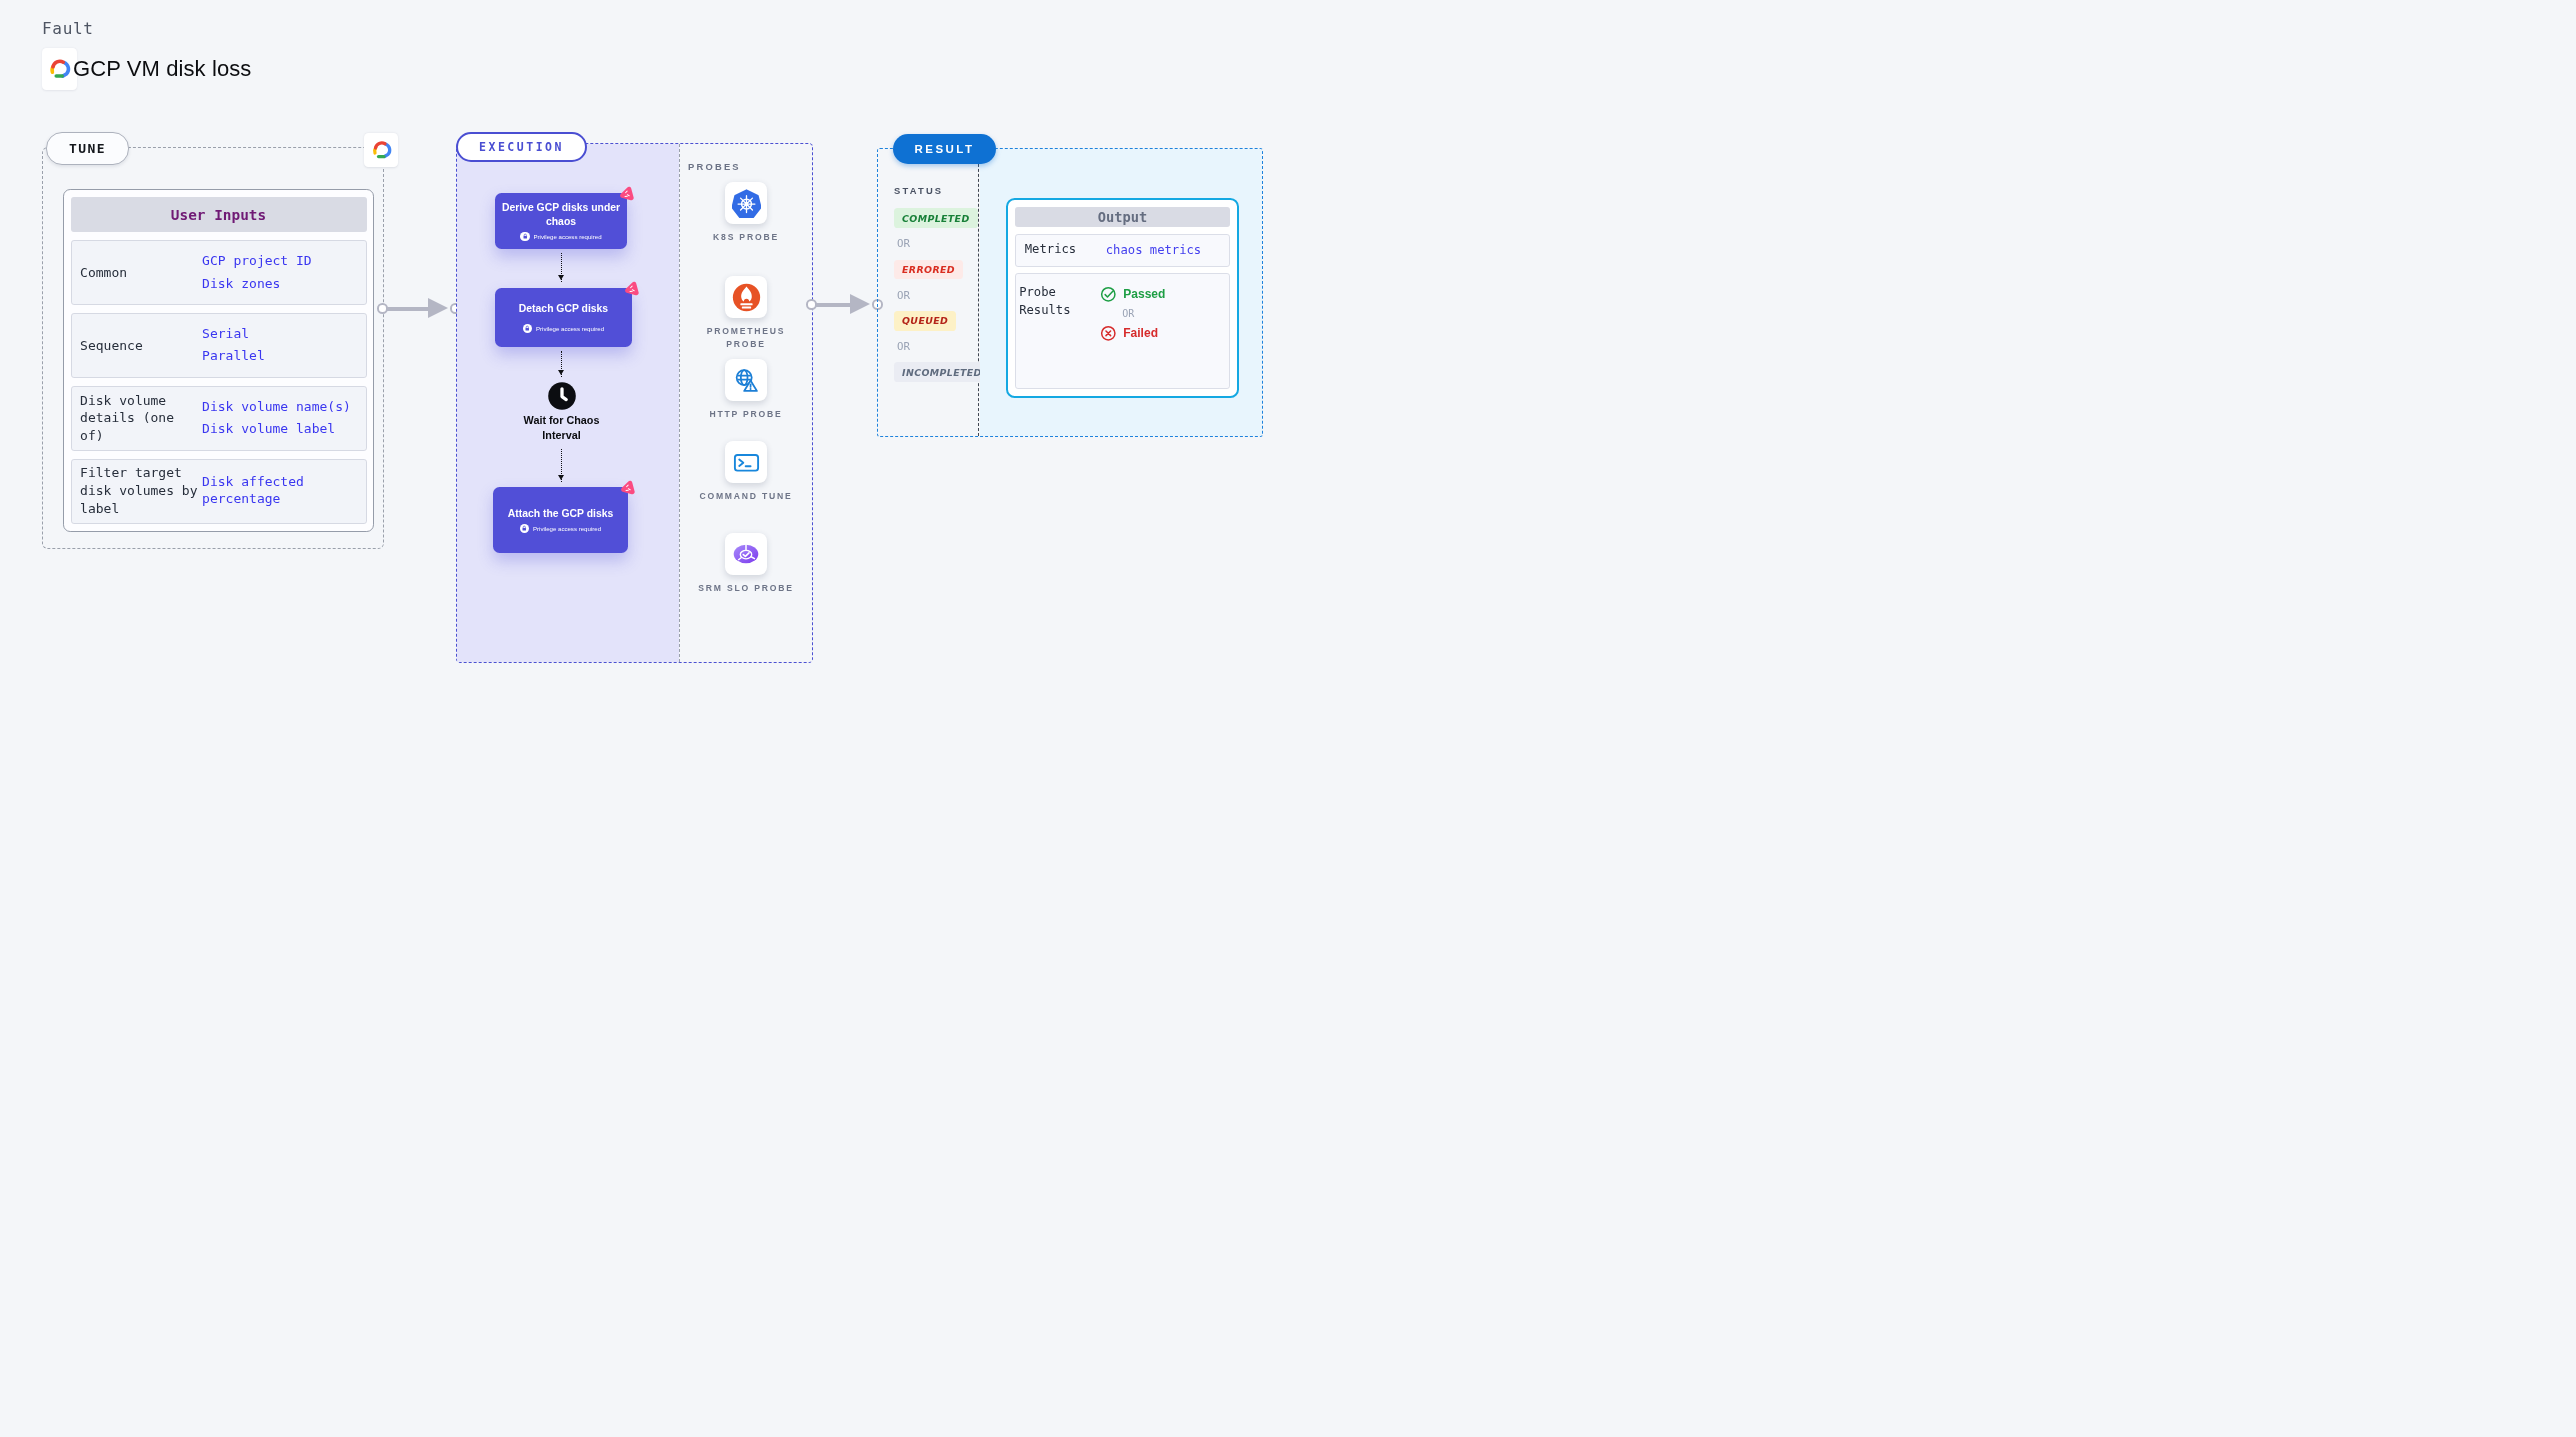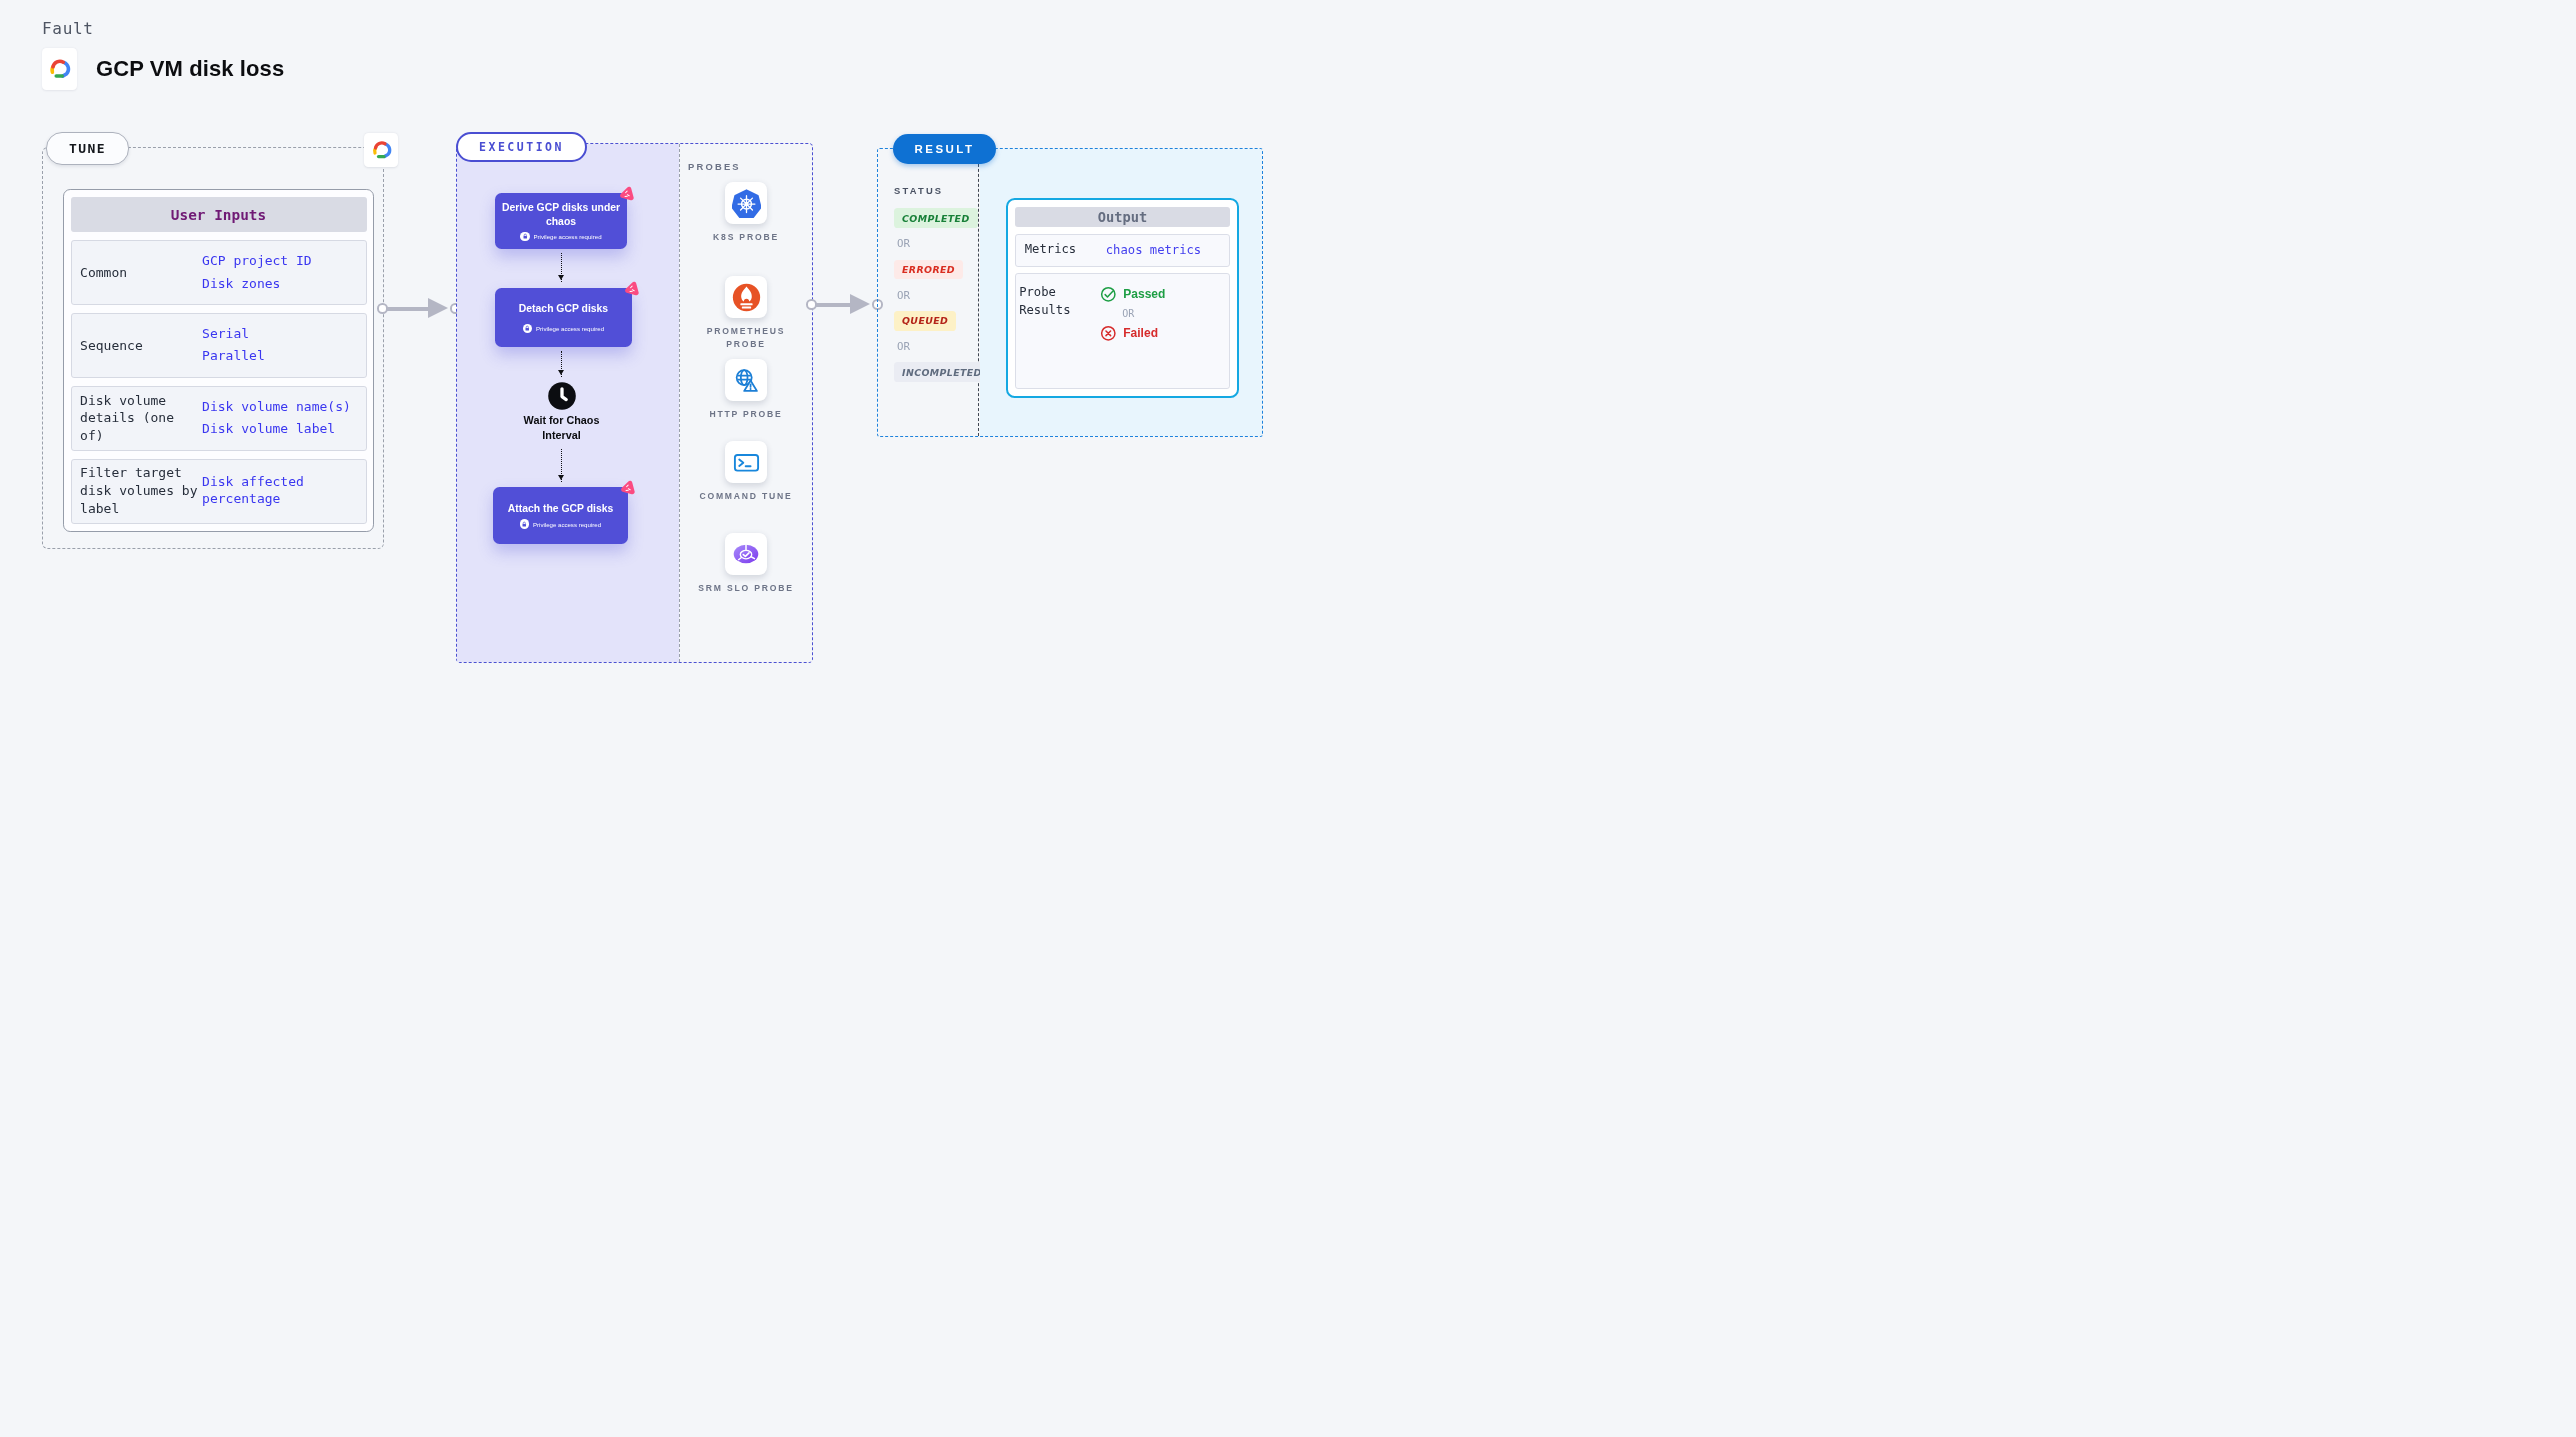--- a/index.html
+++ b/index.html
@@ -6,21 +6,21 @@
   body{background:#f4f6f9;font-family:"DejaVu Sans",sans-serif;}
   #canvas{position:relative;width:1288px;height:719px;background:#f4f6f9;overflow:hidden;}
   .abs{position:absolute;}
   .mono{font-family:"DejaVu Sans Mono",monospace;}
   .sans{font-family:"Liberation Sans","DejaVu Sans",sans-serif;}
   .center{display:flex;align-items:center;justify-content:center;}
 
   
   .kicker{left:42px;top:18.7px;font-size:16px;font-weight:500;color:#4e5563;letter-spacing:0.7px;}
   .gcp-title-card{left:42px;top:48px;width:35px;height:42px;background:#fff;border-radius:4.3px;box-shadow:0 0.7px 2.2px rgba(20,30,60,.08);}
-  .page-title{left:96px;top:56px;font-size:22px;font-weight:700;color:#0c0d10;letter-spacing:0.1px;}
+  .page-title{left:73px;top:56px;font-size:22px;font-weight:400;color:#0c0d10;letter-spacing:0.1px;}
 
   
   .tune-box{left:42px;top:147px;width:340px;height:400px;border:1.4px dashed #9aa0ab;border-radius:5.8px;}
   .tune-pill{left:46px;top:132px;width:81px;height:31px;background:#fbfcfe;border:1.4px solid #adb2bd;border-radius:16px;
              font-size:13px;font-weight:700;letter-spacing:1.4px;color:#14171c;box-shadow:0 1.4px 3.6px rgba(20,30,60,.10);}
   .tune-gcp{left:364px;top:133px;width:34px;height:34px;background:#fff;border-radius:4.3px;box-shadow:0 0.7px 2.2px rgba(20,30,60,.10);}
 
   .ui-card{left:63px;top:189px;width:311px;height:343px;background:#fdfdff;border:1.4px solid #959ca9;border-radius:7.2px;
            box-sizing:border-box;padding:7.2px 6.5px;display:flex;flex-direction:column;gap:8px;}
   .ui-header{flex:none;height:35px;background:#d9dbe4;border-radius:2.9px;font-size:14.4px;font-weight:700;color:#701a75;}
@@ -211,21 +211,21 @@
   <div class="abs" style="left:547px;top:381px;width:30px;height:30px;">
     <svg width="30" height="30" viewBox="0 0 100 100">
       <circle cx="50" cy="50" r="46" fill="#0c0d11"></circle>
       <path d="M50 26 V52 L64 62" fill="none" stroke="#fff" stroke-width="11" stroke-linecap="round" stroke-linejoin="round"></path>
     </svg>
   </div>
   <div class="abs wait-label sans">Wait for Chaos Interval</div>
 
   <div class="abs dotarrow" style="left:561px;top:449px;height:33px;"></div>
 
-  <div class="abs step-card sans" style="left:493px;top:487px;width:135px;height:57px;">
+  <div class="abs step-card sans" style="left:493px;top:487px;width:135px;height:66px;">
     <svg class="litmus" viewBox="0 0 100 100">
         <use href="#litmus-glyph"></use>
       </svg>
     <div class="step-title">Attach the GCP disks</div>
     <div class="step-badge">
       <span class="lock-bubble">
         <svg width="6.5" height="6.5" viewBox="0 0 24 24">
             <use href="#lock-glyph"></use>
           </svg>
       </span>

